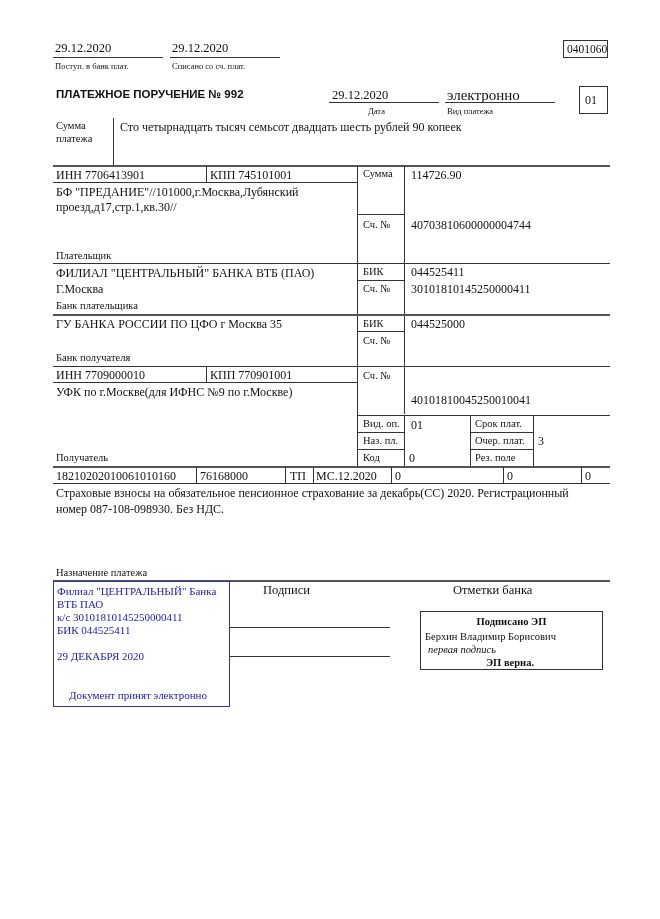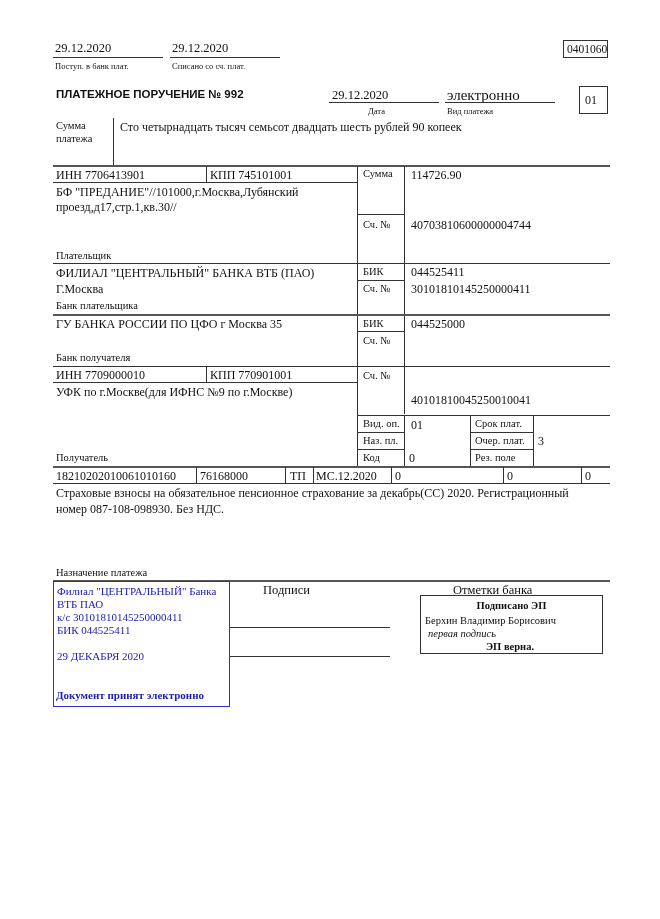--- a/index.html
+++ b/index.html
@@ -143,21 +143,21 @@
 <div class="hl" style="left:230px;top:627px;width:160px;"></div>
 <div class="hl" style="left:230px;top:656px;width:160px;"></div>
 <div class="t" style="left:453px;top:583px;font-size:12.5px;">Отметки банка</div>
 
 <div class="stamp" style="left:53px;top:581px;width:177px;height:126px;">
   <div class="abs" style="left:3px;top:3px;">Филиал "ЦЕНТРАЛЬНЫЙ" Банка</div>
   <div class="abs" style="left:3px;top:16px;">ВТБ ПАО</div>
   <div class="abs" style="left:3px;top:29px;">к/с 30101810145250000411</div>
   <div class="abs" style="left:3px;top:42px;text-align:center;">БИК 044525411</div>
   <div class="abs" style="left:3px;top:68px;">29 ДЕКАБРЯ 2020</div>
-  <div class="abs" style="left:2px;top:107px;font-weight:bold;">Документ принят электронно</div>
+  <div class="abs" style="left:15px;top:107px;">Документ принят электронно</div>
 </div>
 
-<div class="bankbox" style="left:420px;top:595px;width:183px;height:59px;">
+<div class="bankbox" style="left:420px;top:611px;width:183px;height:59px;">
   <div class="abs" style="left:0;right:0;top:3px;text-align:center;font-weight:bold;">Подписано ЭП</div>
   <div class="abs" style="left:4px;top:18px;text-align:center;">Берхин Владимир Борисович</div>
   <div class="abs" style="left:7px;top:31px;font-style:italic;">первая подпись</div>
   <div class="abs" style="left:65px;top:44px;font-weight:bold;">ЭП верна.</div>
 </div>
 
 </body></html>

